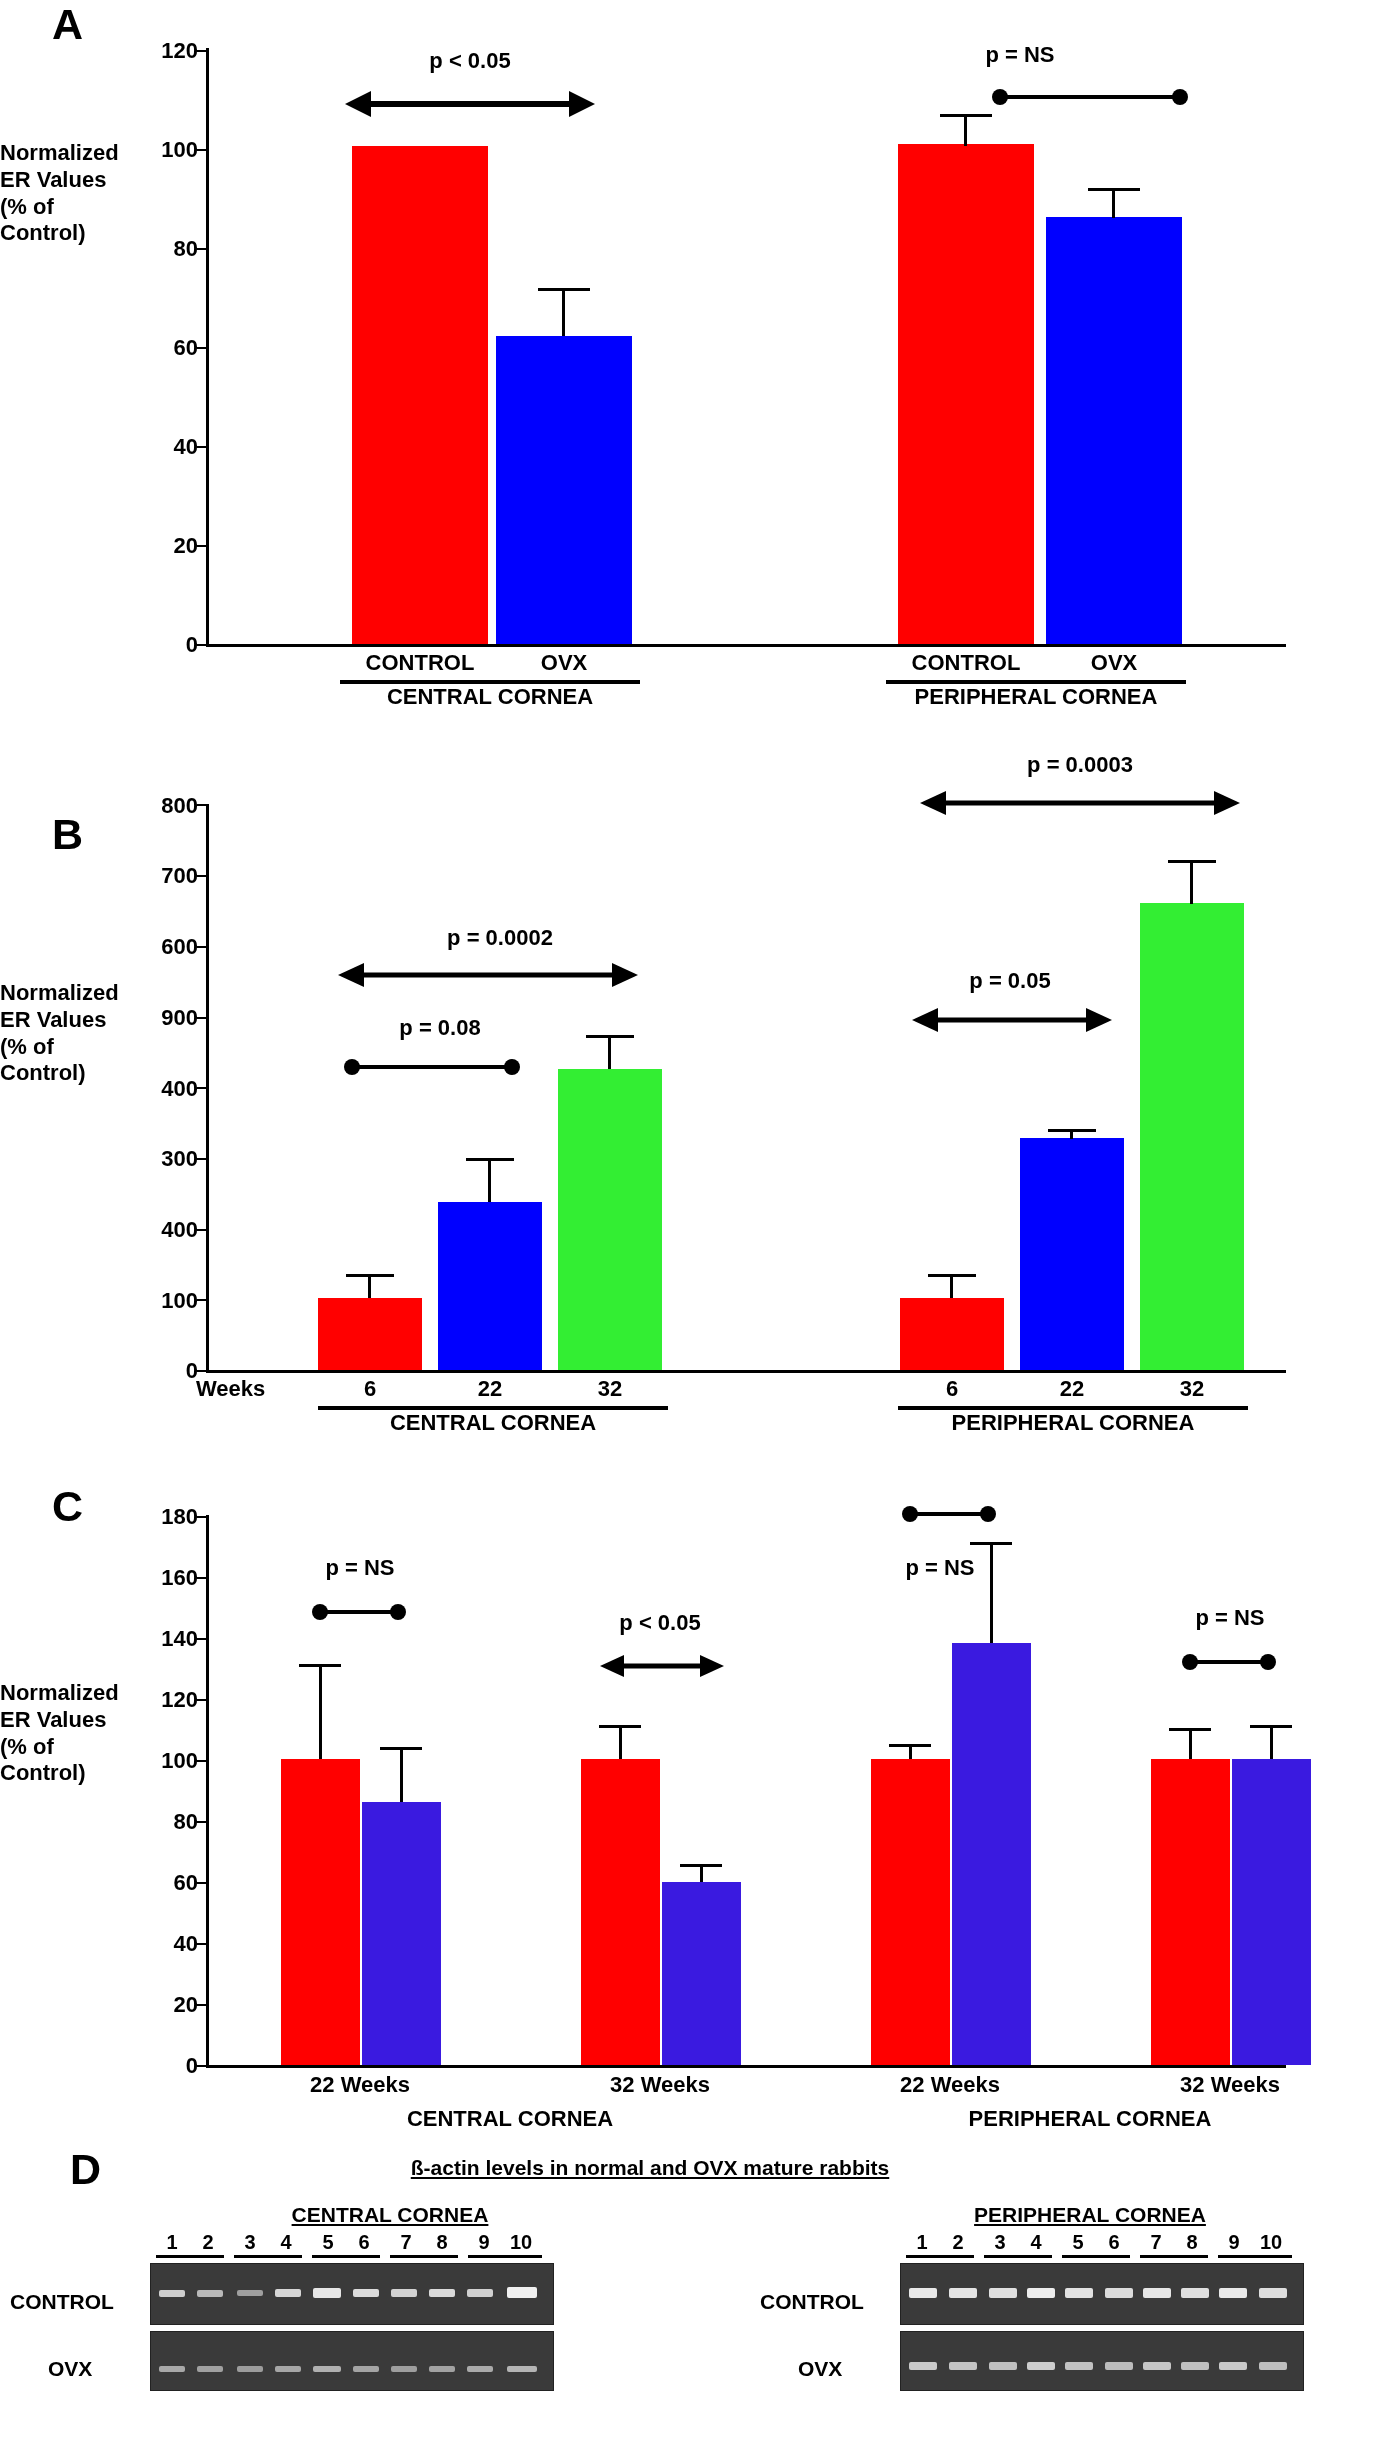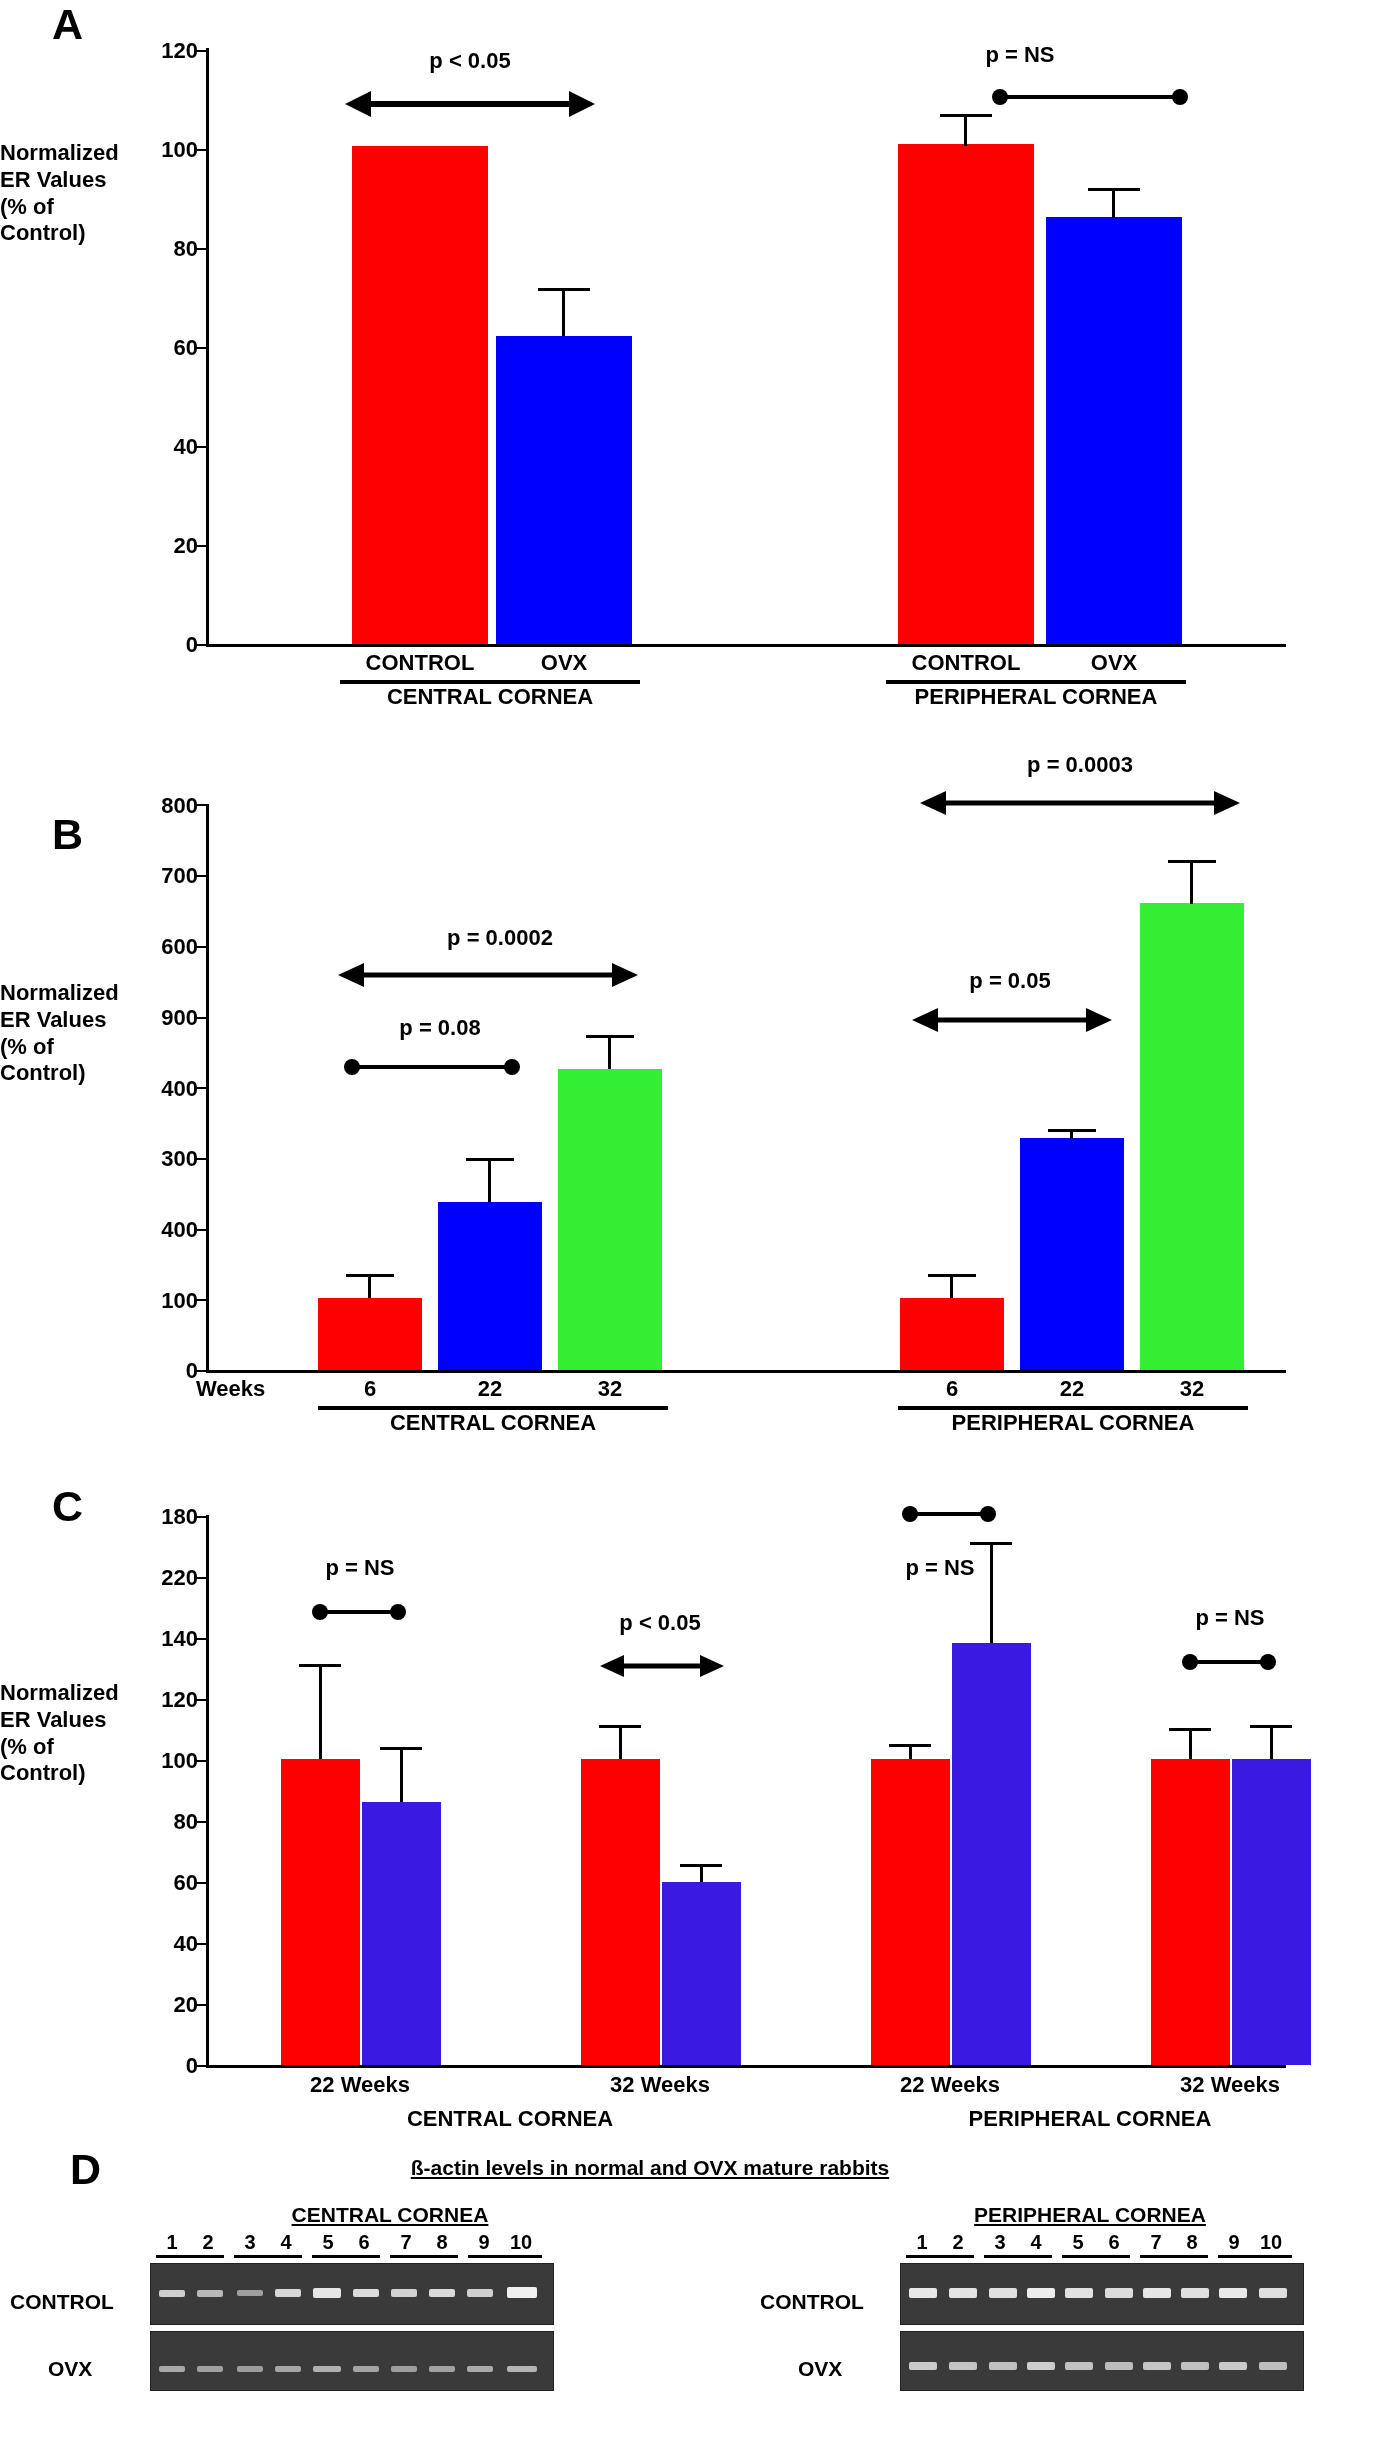--- a/index.html
+++ b/index.html
@@ -228,21 +228,21 @@
   <div class="tick-label" style="left:146px;top:420px;width:52px;">60</div>
   <div class="tick-mark" style="left:197px;top:432px;"></div>
   <div class="tick-label" style="left:146px;top:359px;width:52px;">80</div>
   <div class="tick-mark" style="left:197px;top:371px;"></div>
   <div class="tick-label" style="left:146px;top:298px;width:52px;">100</div>
   <div class="tick-mark" style="left:197px;top:310px;"></div>
   <div class="tick-label" style="left:146px;top:237px;width:52px;">120</div>
   <div class="tick-mark" style="left:197px;top:249px;"></div>
   <div class="tick-label" style="left:146px;top:176px;width:52px;">140</div>
   <div class="tick-mark" style="left:197px;top:188px;"></div>
-  <div class="tick-label" style="left:146px;top:115px;width:52px;">220</div>
+  <div class="tick-label" style="left:146px;top:115px;width:52px;">160</div>
   <div class="tick-mark" style="left:197px;top:127px;"></div>
   <div class="tick-label" style="left:146px;top:54px;width:52px;">180</div>
   <div class="tick-mark" style="left:197px;top:66px;"></div>
 
   <div class="bar red" style="left:281px;top:309px;width:79px;height:306px;"></div>
   <div class="errbar" style="left:319px;top:214px;height:95px;"></div>
   <div class="errcap" style="left:299px;top:214px;width:42px;"></div>
   <div class="bar blue2" style="left:362px;top:352px;width:79px;height:263px;"></div>
   <div class="errbar" style="left:400px;top:297px;height:55px;"></div>
   <div class="errcap" style="left:380px;top:297px;width:42px;"></div>

